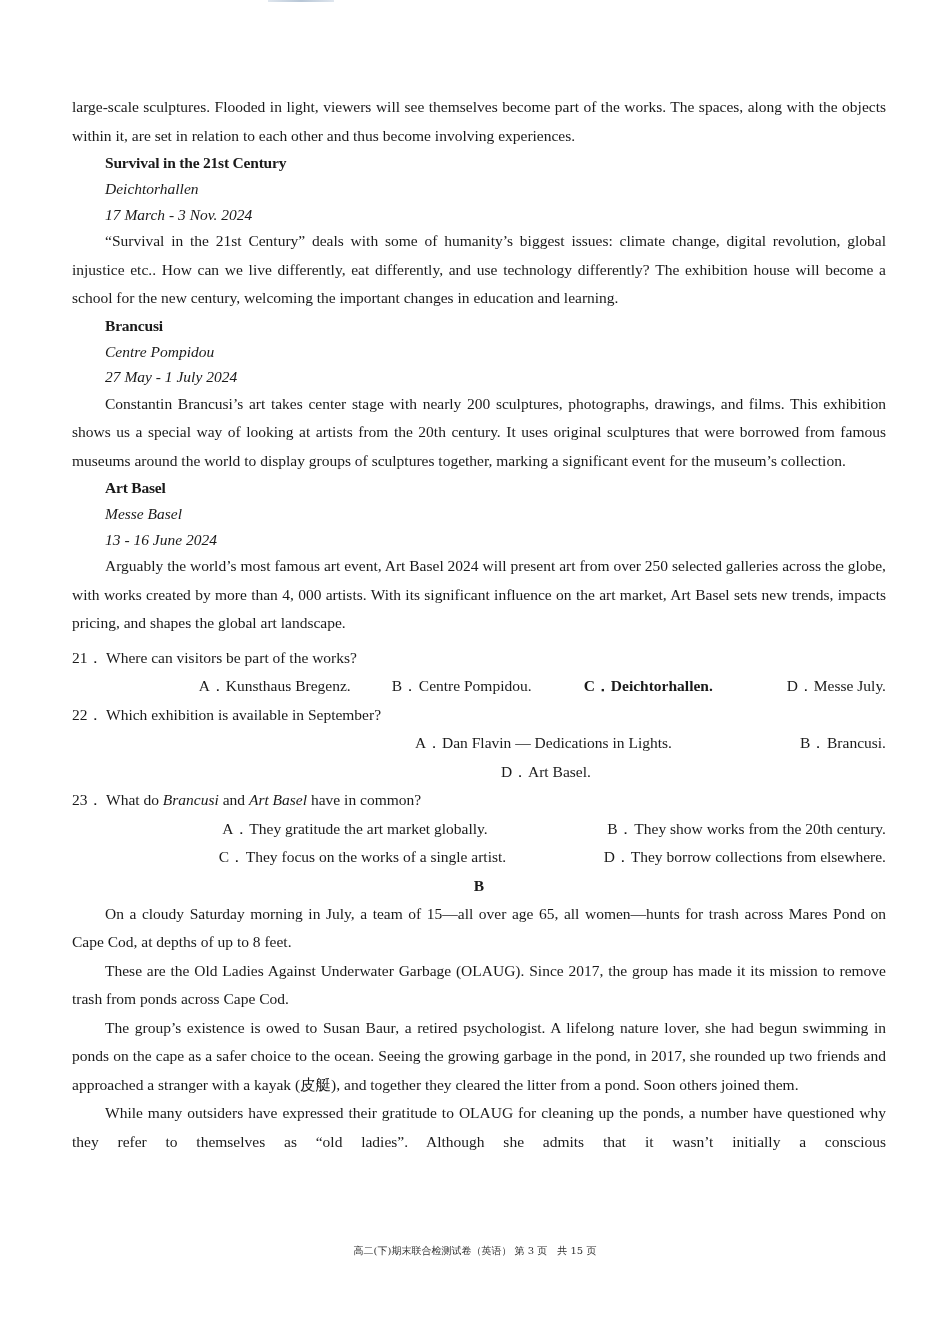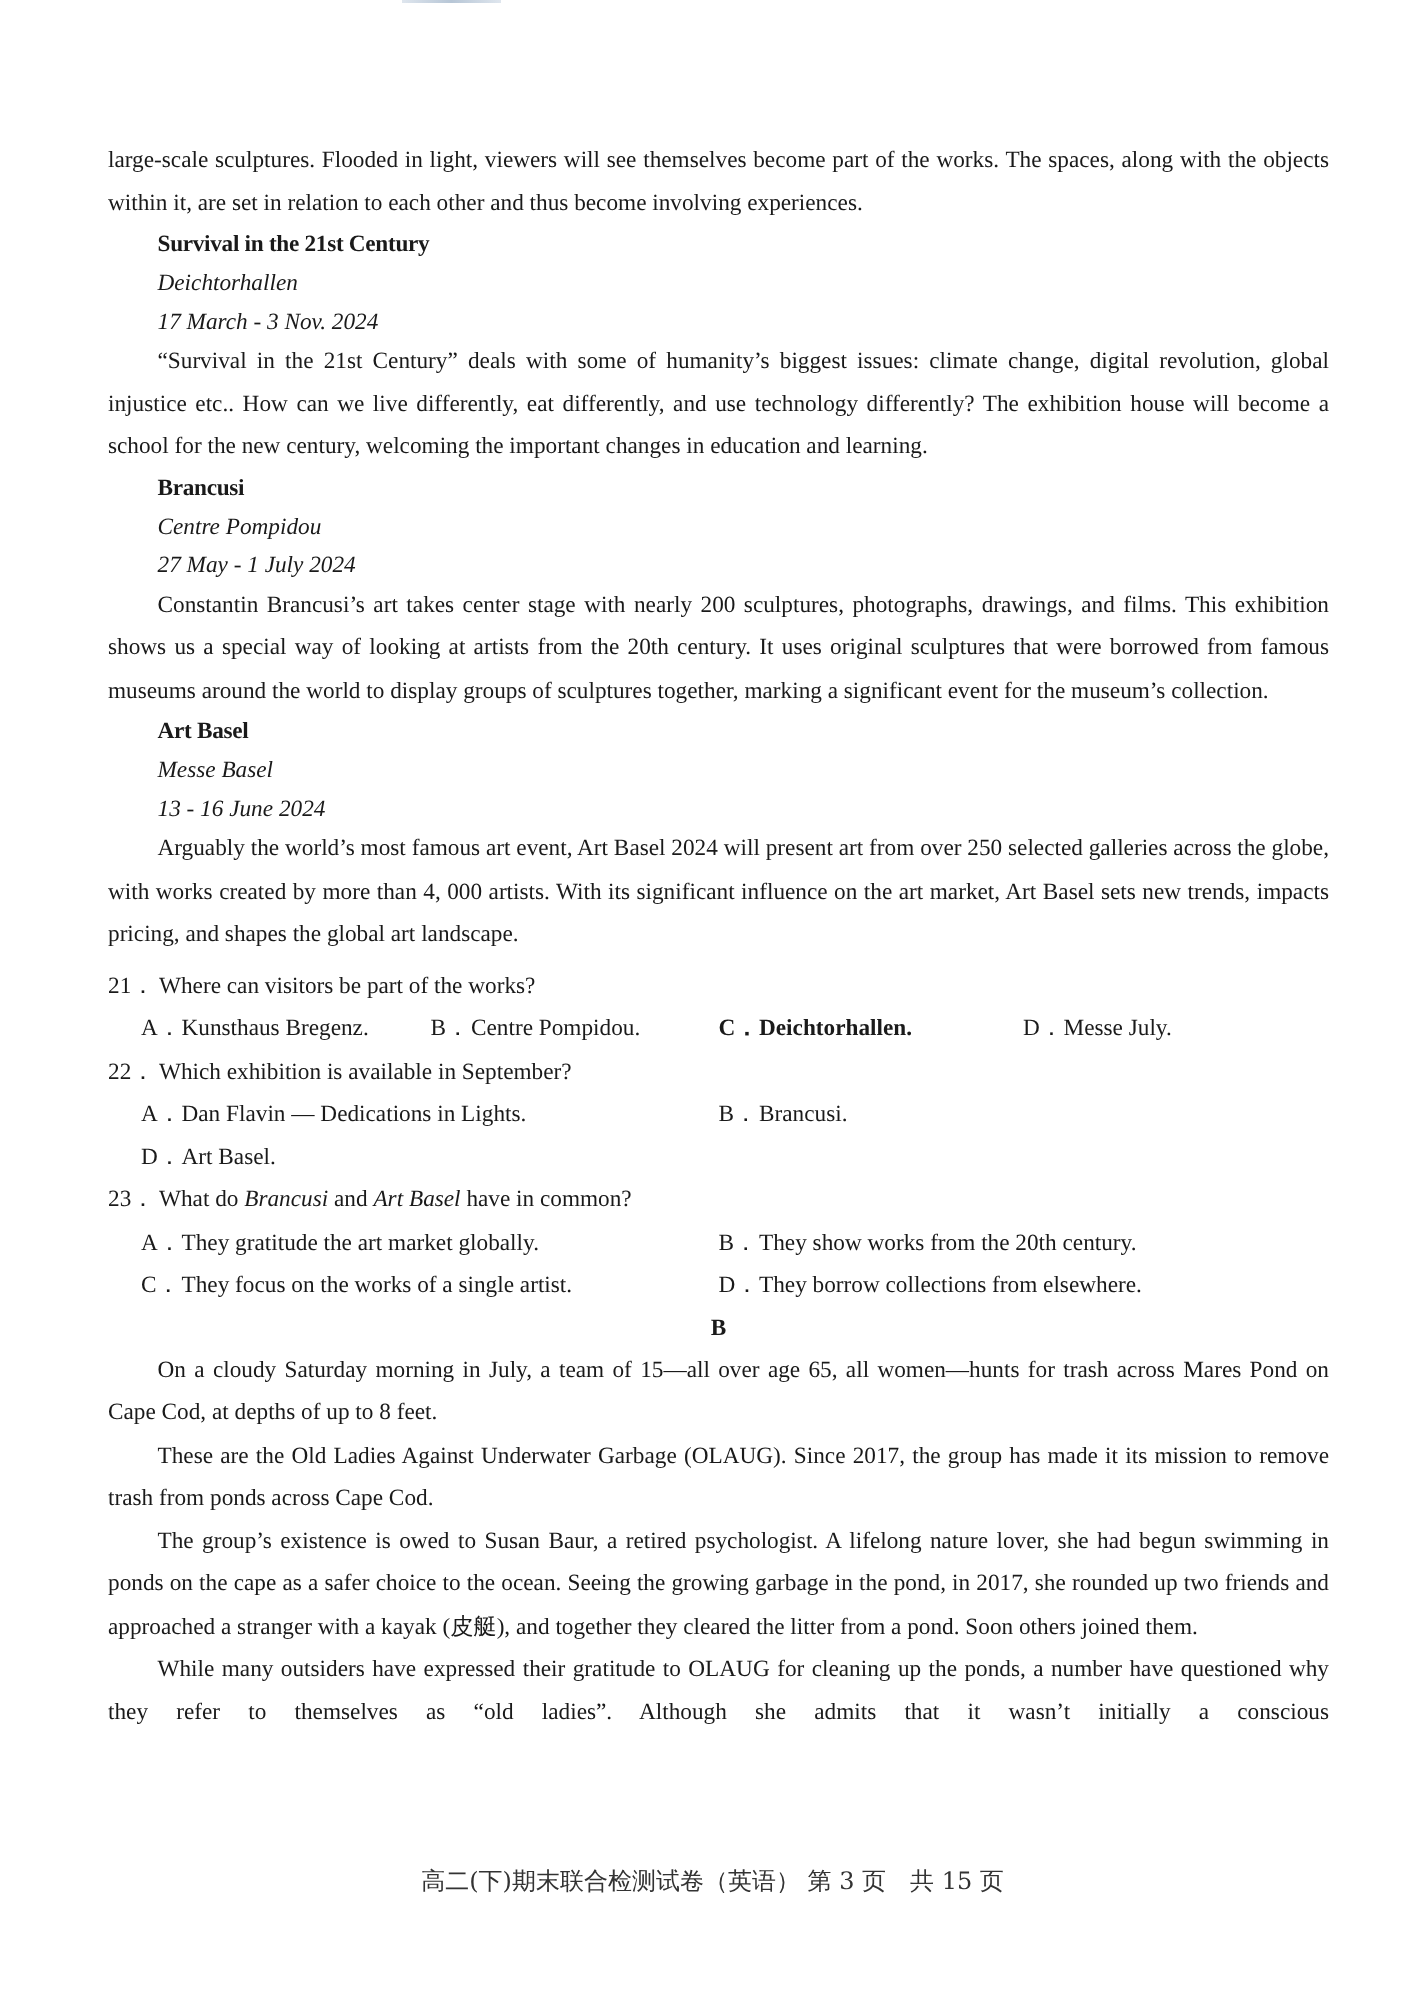--- a/index.html
+++ b/index.html
@@ -12,30 +12,30 @@
     position: absolute; left: 268px; top: 0; width: 66px; height: 2px;
     background: linear-gradient(to right, #dfe6ee, #b7c6d6, #dfe6ee);
   }
   .page { position: absolute; left: 72px; top: 93px; width: 814px; }
   .line-block { line-height: 28.5px; text-align: justify; margin: 0; }
   .indent { text-indent: 33px; }
   .heading { margin: 0 0 0 33px; line-height: 26px; font-weight: bold; letter-spacing: -0.2px; }
   .venue, .date { margin: 0 0 0 33px; line-height: 25.5px; font-style: italic; }
   .q { margin: 0; line-height: 28.5px; }
   .q-num { display: inline-block; width: 34px; }
-  .opts { display: flex; margin-left: 22px; line-height: 28.5px; }
+  .opts { display: flex; margin-left: 22px; line-height: 28.5px; justify-content: flex-end; }
   .opts4 .opt:nth-child(1) { width: 193px; }
   .opts4 .opt:nth-child(2) { width: 192px; }
   .opts4 .opt:nth-child(3) { width: 203px; font-weight: bold; }
   .opts2 .opt:nth-child(1) { width: 385px; }
   .opt-letter { display: inline-block; width: 27px; }
   .section-b { text-align: center; font-weight: bold; line-height: 28px; margin: 0; }
   .footer {
     position: absolute; top: 1244px; left: 0; width: 950px; text-align: center;
-    font-family: "DejaVu Serif", serif; font-size: 16px; color: #333;
+    font-family: "DejaVu Serif", serif; font-size: 10px; color: #333;
   }
 </style>
 </head>
 <body>
 
 <div class="top-mark"></div>
 
 <div class="page">
 
   <p class="line-block">large-scale sculptures. Flooded in light, viewers will see themselves become part of the works. The spaces, along with the objects within it, are set in relation to each other and thus become involving experiences.</p>

